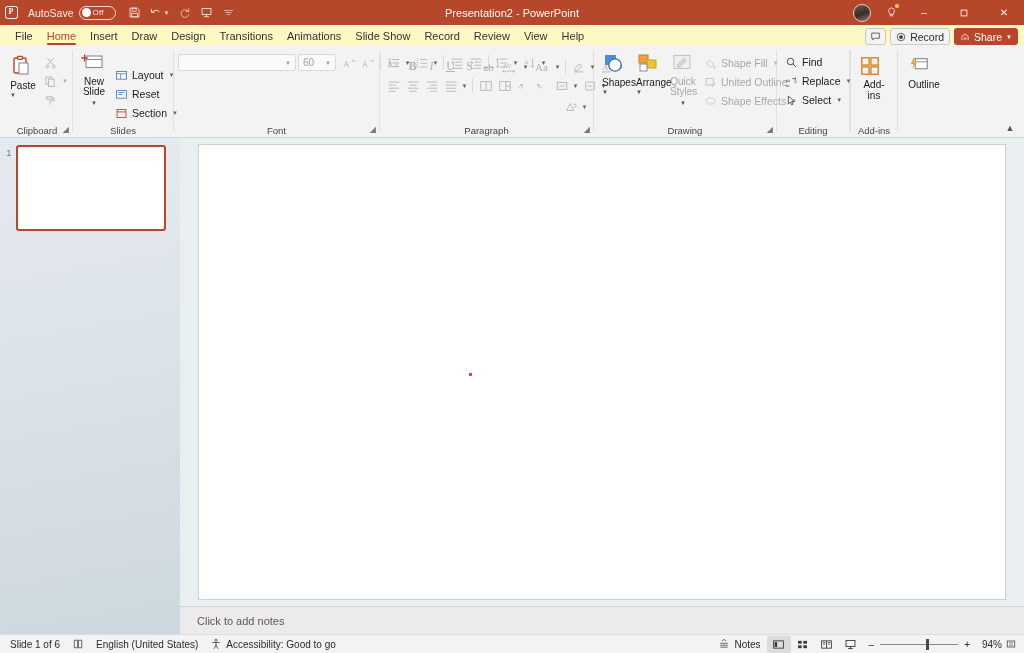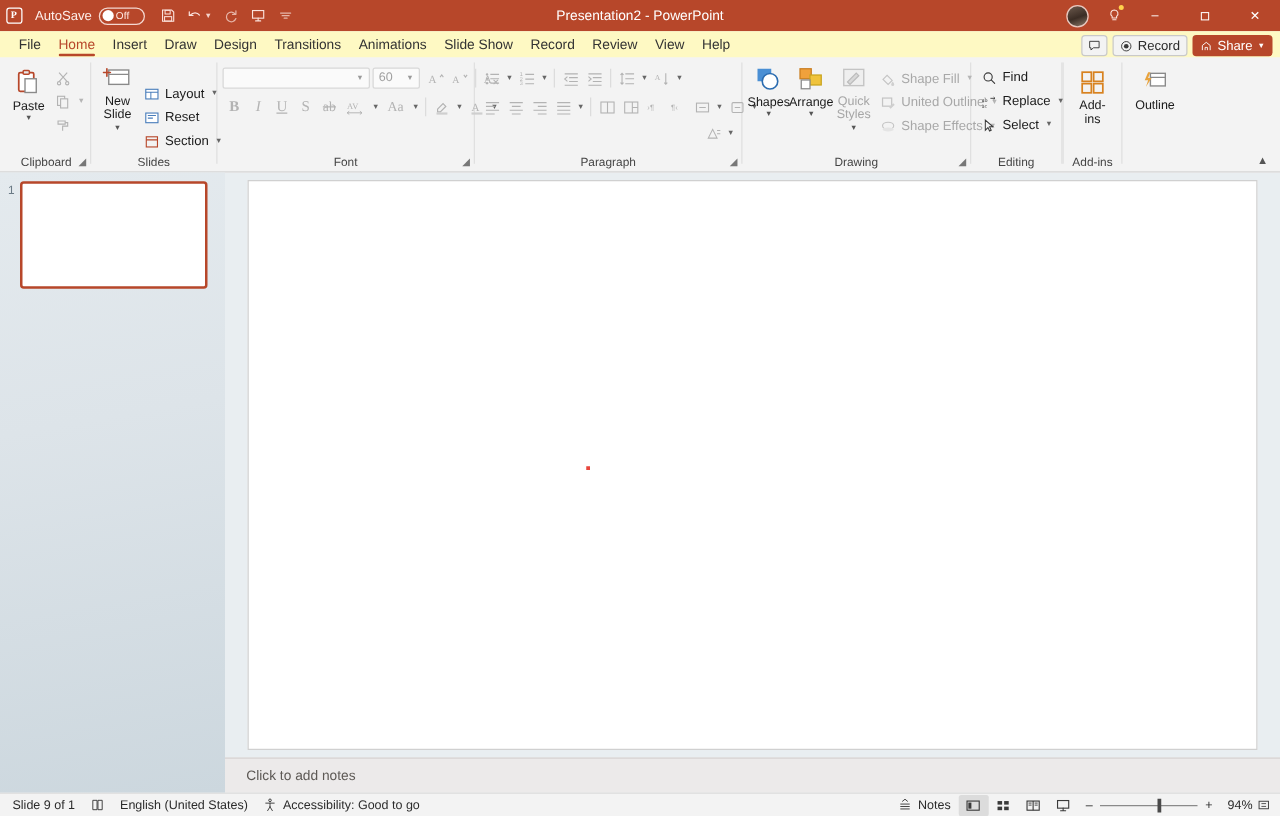--- a/index.html
+++ b/index.html
@@ -101,21 +101,21 @@
   .grp-label {
     height: 13px; line-height: 13px; text-align: center; font-size: 9.5px; color: #444;
     position: relative;
   }
   .grp-label .dlg {
     position: absolute; right: 3px; bottom: 1px; font-size: 8px; color: #777;
   }
   .grp-sep { width: 1px; background: #e0e0e0; margin: 4px 0 6px 0; flex: none; }
 
   .bigbtn {
-    display: flex; flex-direction: column; align-items: center; justify-content: flex-start;
+    display: flex; flex-direction: column; justify-content: flex-start;
     padding: 2px 4px 0 4px; border-radius: 3px; min-width: 34px;
   }
   .bigbtn .lbl { font-size: 10px; color: #1b1b1b; margin-top: 2px; text-align: center; line-height: 11px; }
   .bigbtn .lbl.dis { color: #a6a6a6; }
   .bigbtn .cv { font-size: 6px; color: #555; line-height: 6px; margin-top: 1px; }
 
   .smallcol { display: flex; flex-direction: column; gap: 1px; padding-top: 1px; }
   .smallbtn {
     display: flex; align-items: center; gap: 4px; height: 18px; padding: 0 4px;
     border-radius: 2px; font-size: 10.5px; color: #1b1b1b; white-space: nowrap;
@@ -395,21 +395,21 @@
           </div>
         </div>
       </div>
       <div class="grp-label">
         <span>Slides</span>
       </div>
     </div>
     <div class="grp-sep"></div>
 
     <div class="grp" style="width:205px">
-      <div class="grp-body" style="flex-direction:column; padding-top:4px">
+      <div class="grp-body" style="padding-top:4px">
         <div class="iconrow">
           <div class="fontname">
             <span></span>
             <span class="combo-cv">▼</span>
           </div>
           <div style="width:2px"></div>
           <div class="fontsize">
             <span>60</span>
             <span class="combo-cv">▼</span>
           </div>
@@ -758,21 +758,21 @@
         </div>
       </div>
       <div class="notes">
         <span class="ph">Click to add notes</span>
       </div>
     </div>
   </div>
 
   <div class="statusbar">
     <div class="sb-item">
-      <span>Slide 9 of 1</span>
+      <span>Slide 1 of 6</span>
     </div>
     <div class="sb-item">
       <svg width="12" height="12" viewBox="0 0 16 16">
           <path d="M3 3h4.5v10H3zM8.5 3H13v10H8.5z" fill="none" stroke="#3a3a3a" stroke-width="1"></path>
         </svg>
     </div>
     <div class="sb-item">
       <span>English (United States)</span>
     </div>
     <div class="sb-item">

